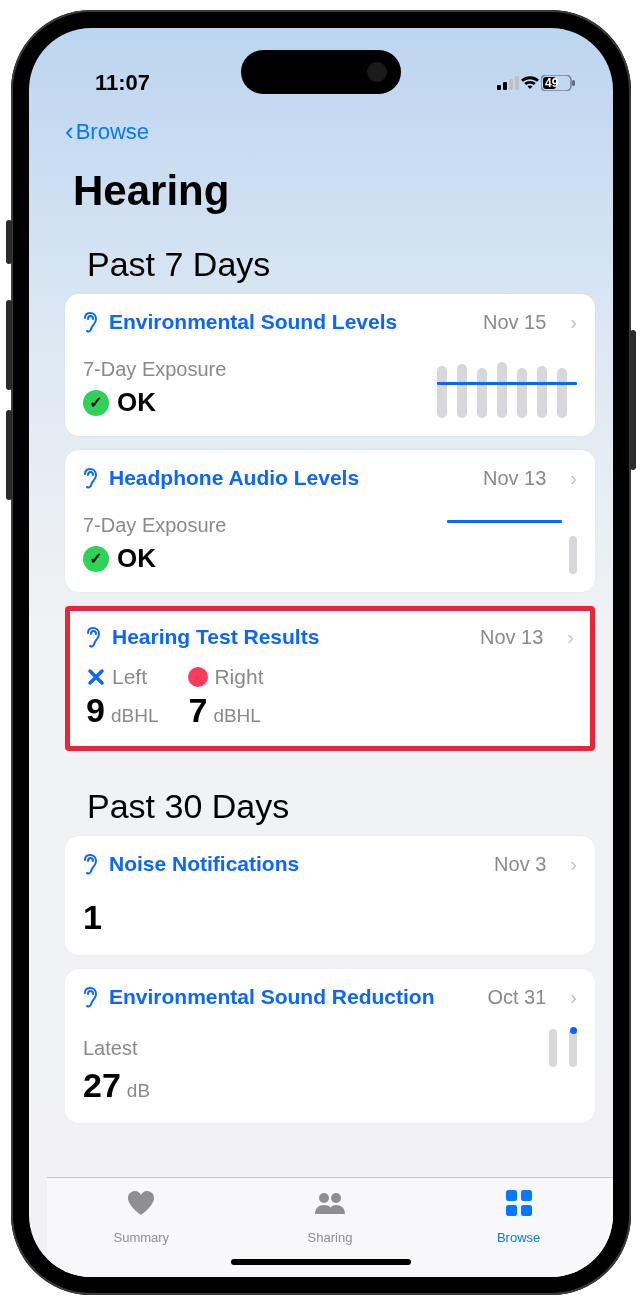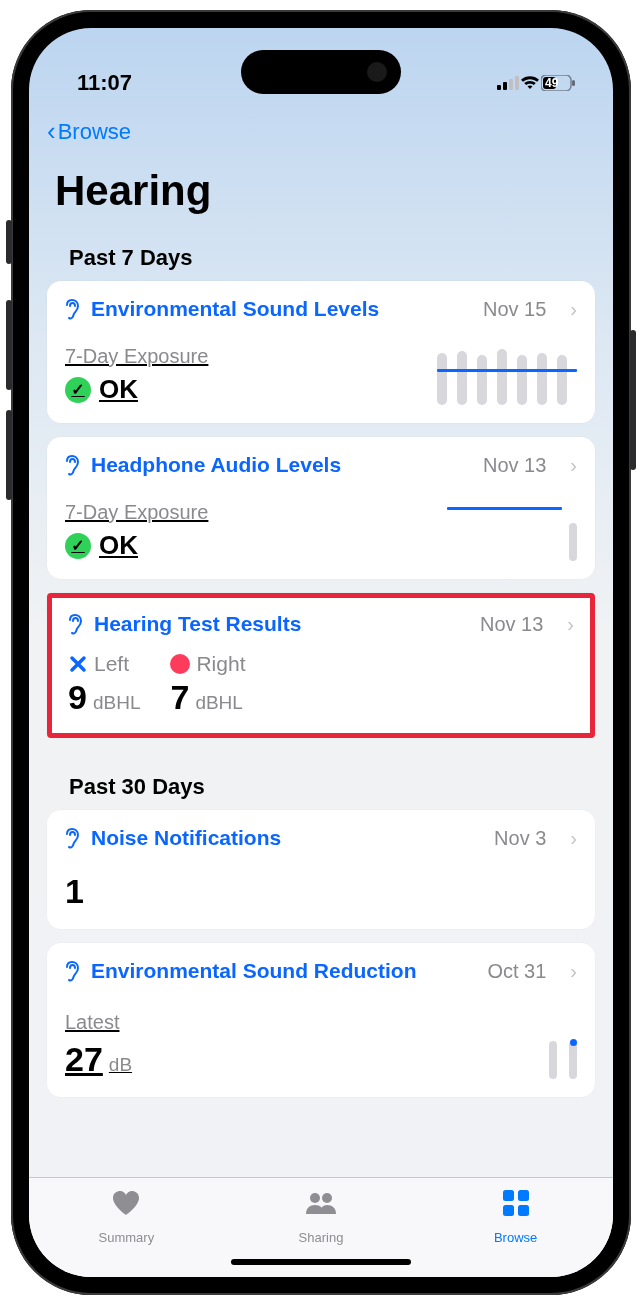--- a/index.html
+++ b/index.html
@@ -21,20 +21,21 @@
   }
   .screen {
     width: 100%;
     height: 100%;
     background: linear-gradient(to bottom, #bcd5f0 0%, #dde8f3 25%, #f0f2f4 48%, #f2f2f6 100%);
     border-radius: 62px;
     overflow: hidden;
     position: relative;
     display: flex;
     flex-direction: column;
+    padding-left: 18px;
   }
   .notch {
     position: absolute;
     top: 22px;
     left: 50%;
     transform: translateX(-50%);
     width: 160px;
     height: 44px;
     background: #000;
     border-radius: 30px;
@@ -79,22 +80,22 @@
     font-size: 22px;
   }
   .nav .chev { margin-right: 2px; font-size: 26px; font-weight: 500; }
 
   .title {
     font-size: 42px;
     font-weight: 700;
     padding: 20px 26px 8px;
   }
   .section-header {
-    font-size: 22px;
-    font-weight: 700;
+    font-size: 34px;
+    font-weight: 400;
     padding: 22px 26px 10px;
   }
   .content {
     flex: 1;
     overflow: hidden;
     padding: 0 14px;
   }
   .card {
     background: #fff;
     border-radius: 14px;
@@ -128,21 +129,21 @@
   .ear-icon svg { display: block; }
   .card-date {
     display: flex;
     align-items: center;
     gap: 24px;
     color: #8a8a8e;
     font-size: 20px;
     justify-content: flex-end;
   }
   .chev-right { color: #c4c4c8; font-size: 20px; }
-  .card-body { margin-top: 24px; display: flex; justify-content: space-between; align-items: flex-end; gap: 24px; text-decoration: underline; }
+  .card-body { margin-top: 24px; display: flex; justify-content: space-between; gap: 24px; }
   .exposure-block { flex: 1; }
   .sub-label { color: #8a8a8e; font-size: 20px; margin-bottom: 6px; }
   .ok-row { display: flex; align-items: center; gap: 8px; }
   .ok-badge {
     width: 26px; height: 26px; border-radius: 50%;
     background: #30d158;
     display: flex; align-items: center; justify-content: center;
     color: #000; font-weight: 700; font-size: 16px;
   }
   .ok-text { font-size: 26px; font-weight: 700; }

